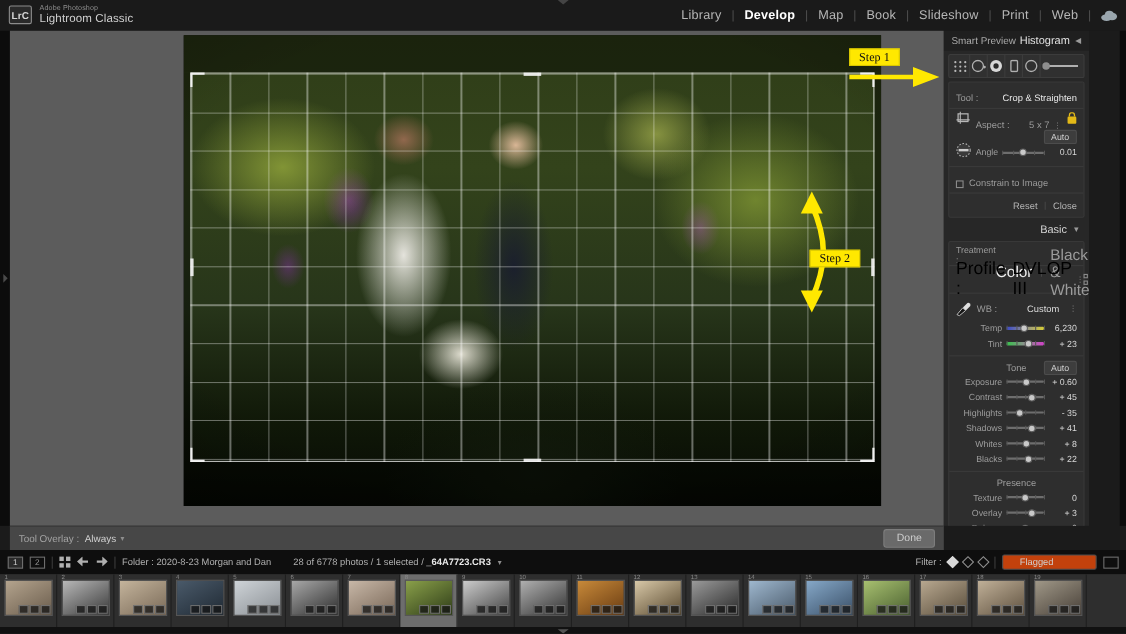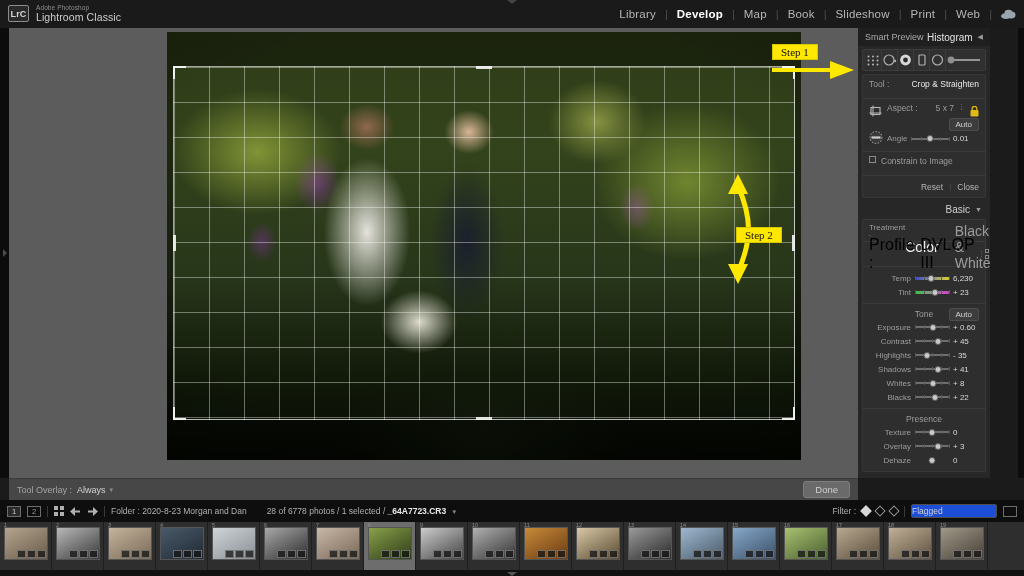--- a/index.html
+++ b/index.html
@@ -134,31 +134,31 @@
   .rp-title { color: #e2e2e2; font-size: 10px; }
 
   .tool-strip {
     display: flex; align-items: center; gap: 0; height: 22px; margin: 3px 4px 0 4px;
     background: #303030; border: 1px solid #3c3c3c; border-radius: 2px; padding: 0 3px;
   }
   .tool-btn { flex: 1; display: flex; align-items: center; justify-content: center; height: 100%; cursor: pointer; }
   .tool-btn.sep { border-right: 1px solid #3c3c3c; }
 
   .panel-sect { margin: 3px 4px 0 4px; background: #2e2e2e; border: 1px solid #383838; border-radius: 2px; padding: 4px 6px; }
-  .row { display: flex; align-items: flex-start; height: 15px; }
+  .row { display: flex; align-items: flex-end; height: 15px; }
   .row .lbl { font-size: 8.5px; color: #9b9b9b; }
   .row .val { margin-left: auto; font-size: 8.5px; color: #dcdcdc; }
   .row .val.dim { color: #9b9b9b; }
   .row .val.bold { color: #e8e8e8; }
 
   .sep-line { height: 1px; background: #3b3b3b; margin: 4px -6px; }
 
   .slider-row { display: flex; align-items: center; height: 14px; gap: 4px; }
   .slider-row .s-lbl { font-size: 8px; color: #9d9d9d; width: 42px; text-align: right; flex: none; }
-  .slider-row .s-val { font-size: 8px; color: #d8d8d8; width: 26px; text-align: left; flex: none; }
+  .slider-row .s-val { font-size: 8px; color: #d8d8d8; width: 26px; text-align: right; flex: none; }
   .track { position: relative; flex: 1; height: 9px; display: flex; align-items: center; }
   .track .bar { width: 100%; height: 2px; background: #6e6e6e; border-radius: 1px; }
   .track .bar.temp { background: linear-gradient(90deg,#3a49c9,#8f8f8f,#d8cf35); height: 3px; }
   .track .bar.tint { background: linear-gradient(90deg,#35c24a,#8f8f8f,#d040c8); height: 3px; }
   .knob {
     position: absolute; width: 7px; height: 7px; background: #c9c9c9;
     border-radius: 50%; border: 1px solid #5c5c5c; transform: translateX(-50%);
   }
   .tick { position: absolute; width: 1px; height: 4px; background: #565656; top: 50%; margin-top: -2px; }
 
@@ -206,22 +206,22 @@
   .fs-num.off { background: transparent; color: #9a9a9a; }
   .fs-div { width: 1px; height: 11px; background: #3a3a3a; }
   .fs-grid-ico { display: grid; grid-template-columns: 4px 4px; grid-gap: 2px; cursor: pointer; }
   .fs-grid-ico i { width: 4px; height: 4px; background: #b0b0b0; display: block; }
   .fs-text { font-size: 8.5px; color: #b0b0b0; }
   .fs-text b { color: #e9e9e9; font-weight: bold; }
   .fs-right { margin-left: auto; display: flex; align-items: center; gap: 6px; }
   .flag-d { width: 8px; height: 8px; transform: rotate(45deg); border: 1px solid #8e8e8e; }
   .flag-d.on { background: #d8d8d8; border-color: #d8d8d8; }
   .flag-select {
-    background: #1d4ed8; border: 1px solid #4d4d4d; border-radius: 2px; color: #cfcfcf;
-    font-size: 8.5px; padding: 1px 16px 1px 0; position: relative; cursor: pointer; min-width: 86px;
+    background: #c2410c; border: 1px solid #4d4d4d; border-radius: 2px; color: #cfcfcf;
+    font-size: 8.5px; padding: 1px 16px 1px 15px; position: relative; cursor: pointer; min-width: 86px;
   }
 
   .filmstrip {
     position: absolute; left: 0; top: 522px; width: 1024px; height: 54px;
     background: #2e2e2e; display: flex; align-items: flex-start; overflow: hidden;
   }
   .thumb-cell {
     width: 52px; height: 48px; flex: none; position: relative;
     border-right: 1px solid #1f1f1f; padding: 5px 4px 0 4px; cursor: pointer;
   }
@@ -458,20 +458,31 @@
         <span class="val dim" style="margin-left:6px;">DVLOP III</span>
         <span class="tri-tiny">⋮</span>
         <span class="profile-grid">
           <i class="pg-cell"></i>
             <i class="pg-cell"></i>
             <i class="pg-cell"></i>
             <i class="pg-cell"></i>
         </span>
       </div>
       <div class="sep-line"></div>
+      <div class="wb-row">
+        <span class="eyedrop">
+          <svg width="14" height="14">
+              <path d="M10.5 1.5 a2 2 0 0 1 2.6 2.6 L9 8.2 l-2.6-2.6 Z" fill="#e0e0e0"></path>
+              <path d="M6.2 5.9 L8.7 8.4 L3.2 13 L1 12 Z" fill="#161616" stroke="#cfcfcf" stroke-width="0.8"></path>
+            </svg>
+        </span>
+        <span class="lbl" style="font-size:8.5px;color:#9b9b9b;">WB :</span>
+        <span style="margin-left:auto;font-size:8.5px;color:#dcdcdc;">Custom</span>
+        <span class="tri-tiny">⋮</span>
+      </div>
       <div id="wb-sliders">
           <div class="slider-row">
             <span class="s-lbl">Temp</span>
             <span class="track">
               <span class="bar temp"></span>
               <span class="tick" style="left:0%"></span>
               <span class="tick" style="left:25%"></span>
               <span class="tick" style="left:50%"></span>
               <span class="tick" style="left:75%"></span>
               <span class="tick" style="left:100%"></span>

